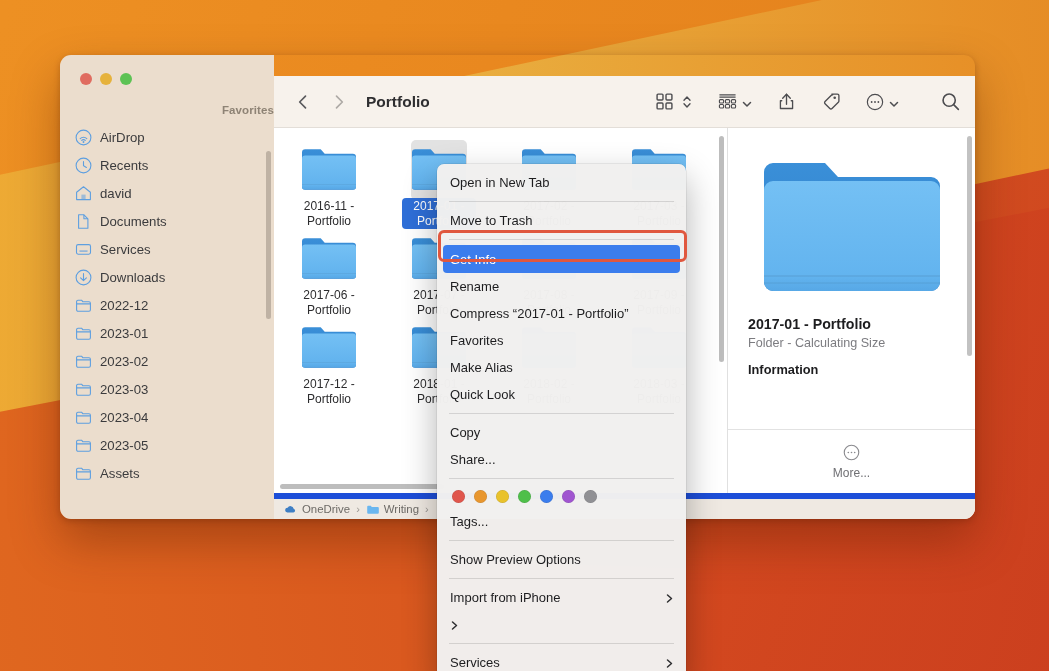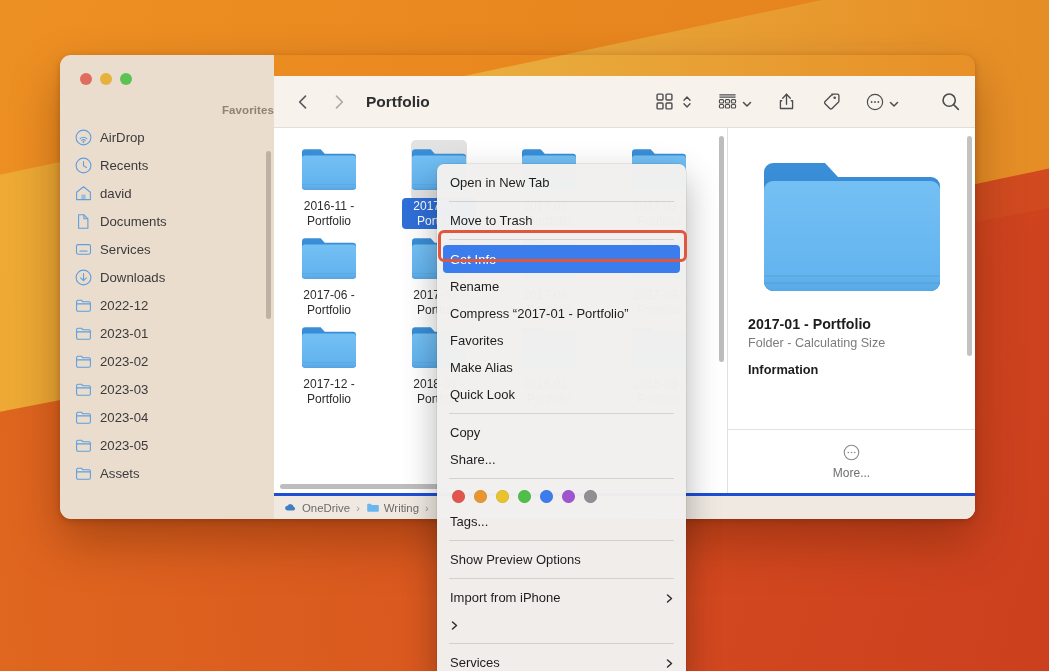--- a/index.html
+++ b/index.html
@@ -137,21 +137,21 @@
   .more-dots { width: 19px; height: 19px; color: #8a8a8e; }
   #more-label { font-size: 12px; color: #6f6f73; }
   #pv-scroll {
     position: absolute; right: 3px; top: 8px; width: 5px; height: 220px;
     border-radius: 3px; background: rgba(0,0,0,.24);
   }
 
   
   #pathbar {
     height: 26px; flex: 0 0 26px; background: #efe9e2;
-    border-top: 3px solid #1d4ed8; display: flex; align-items: center;
+    border-top: 6px solid #1d4ed8; display: flex; align-items: center;
     padding-left: 10px; gap: 5px;
   }
   .pb-crumb { display: flex; align-items: center; gap: 5px; font-size: 11.4px; color: #6d6a66; }
   .pb-ico { width: 13px; height: 13px; }
   .pb-sep { font-size: 11px; color: #9b9792; margin: 0 1px; }
 
   
   #ctxmenu {
     position: absolute; left: 437px; top: 164px; width: 249px;
     background: rgba(241,240,239,.985);

